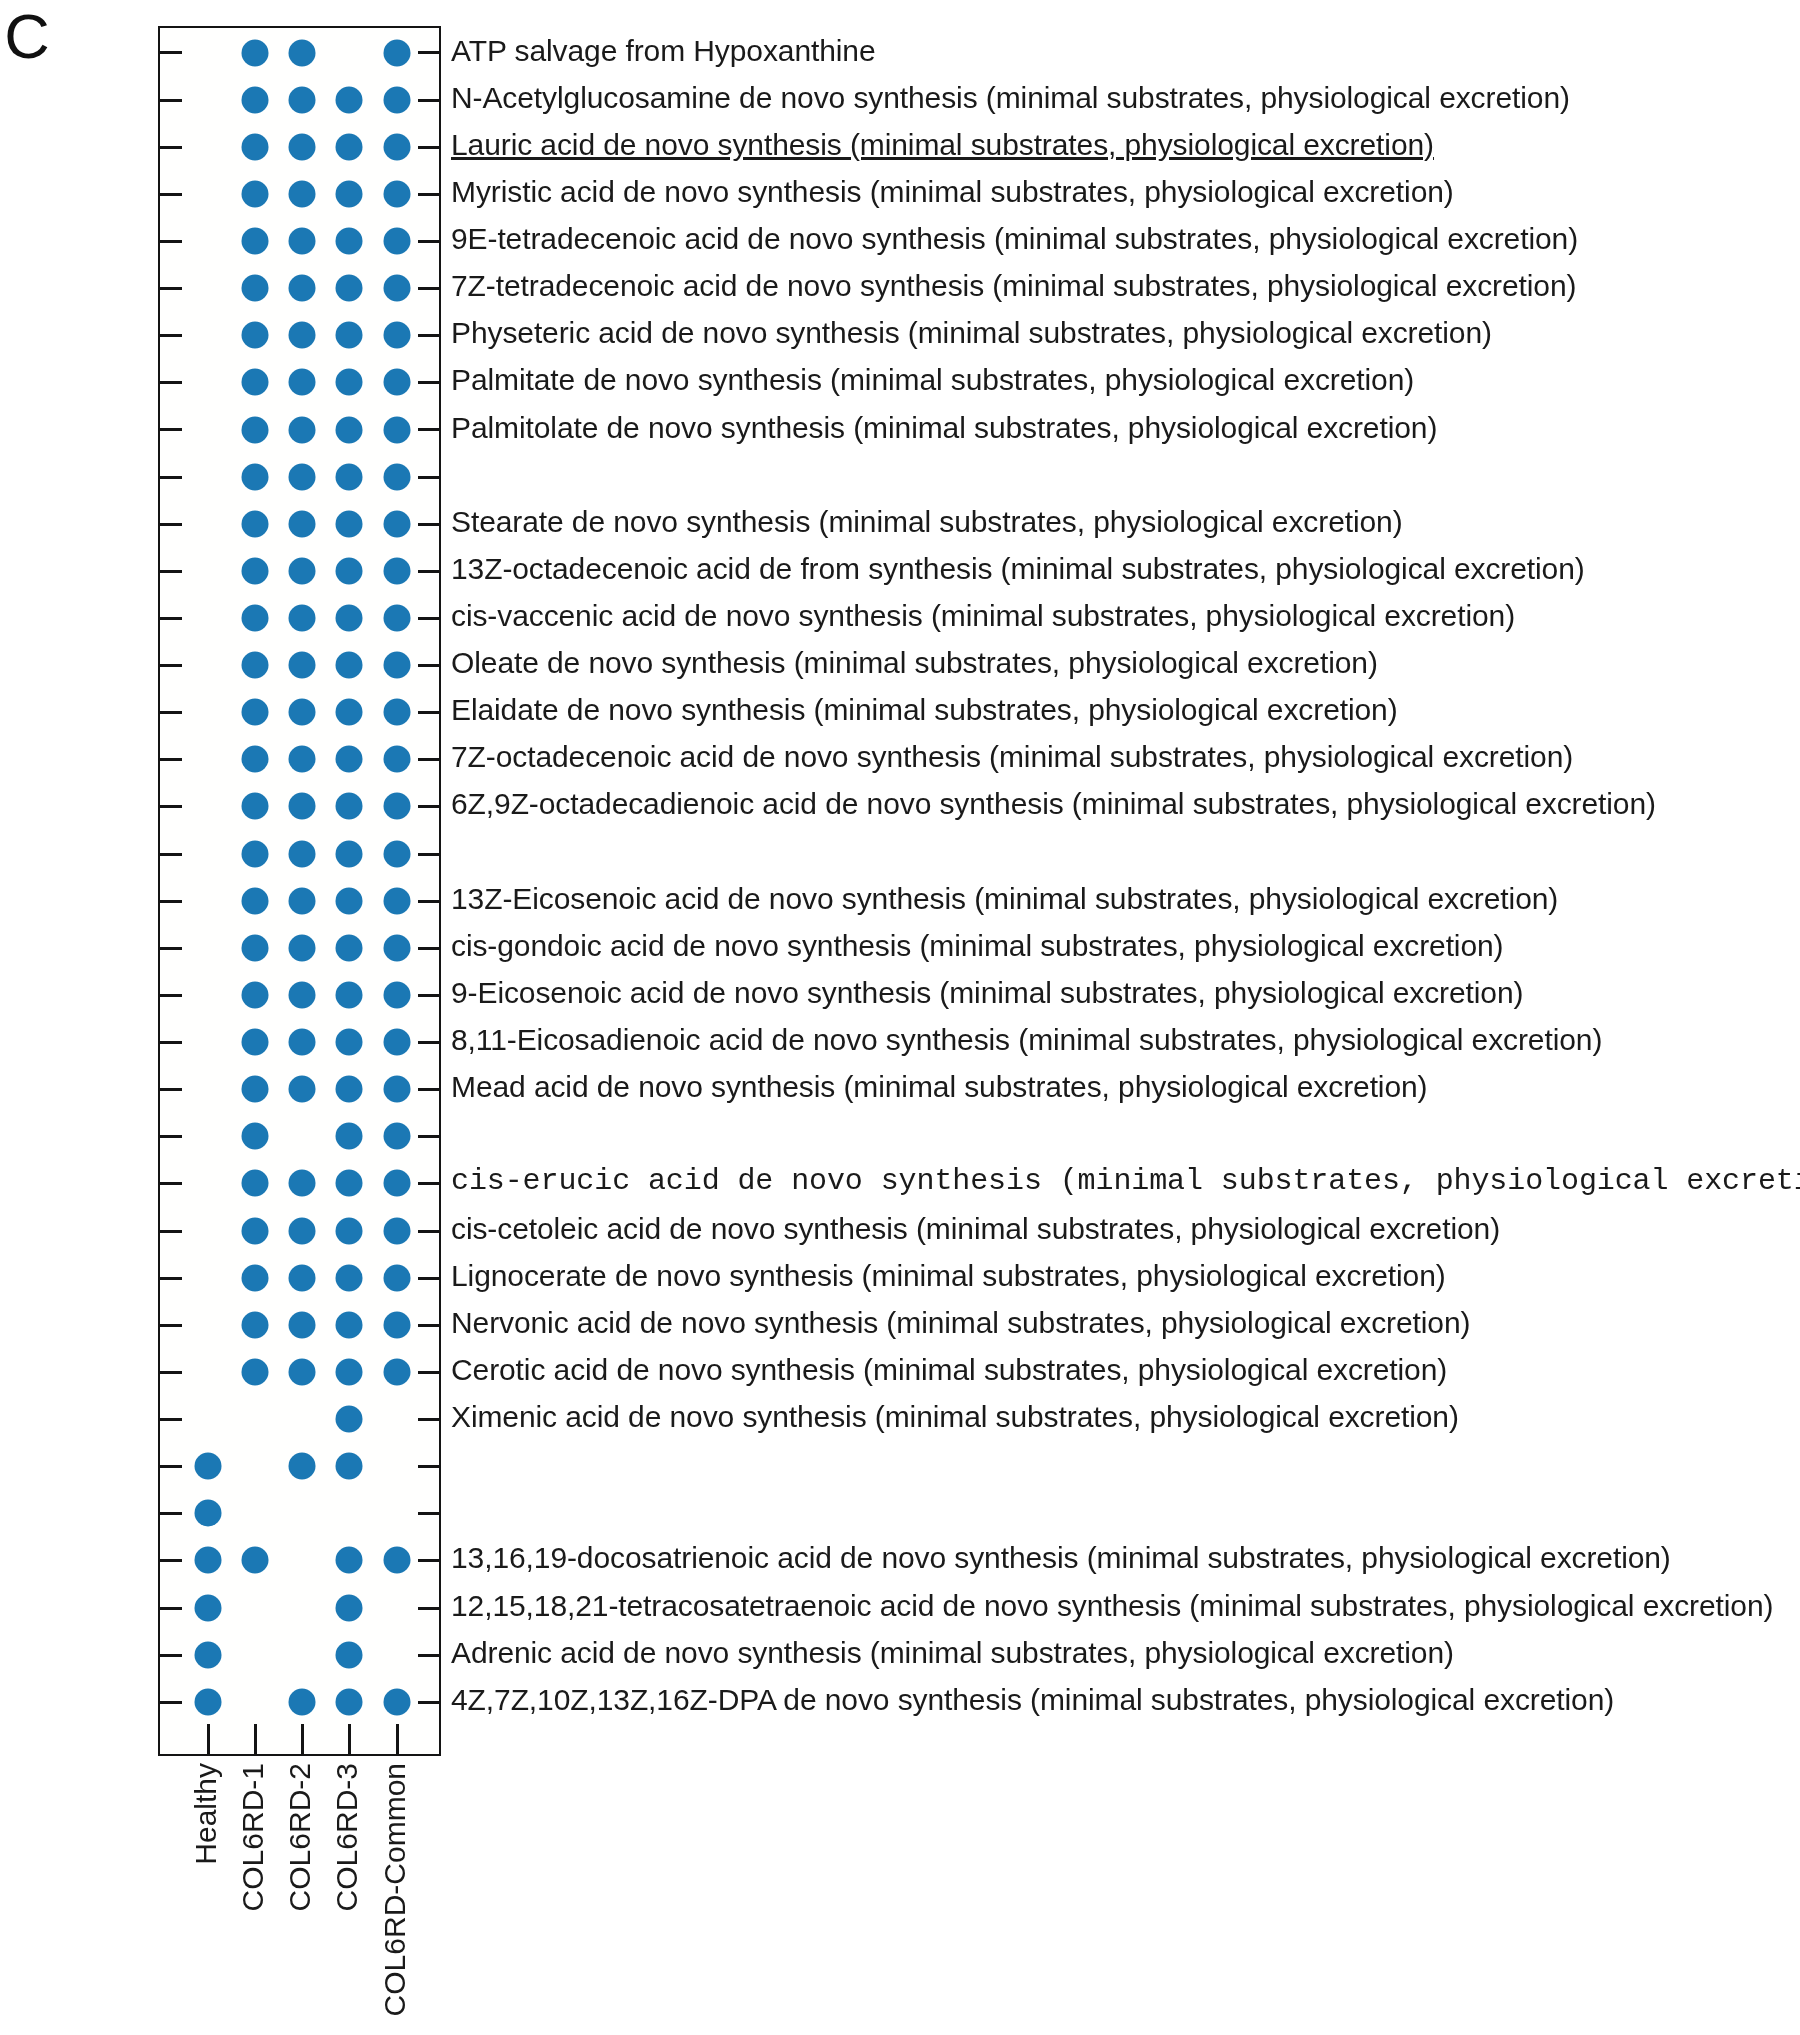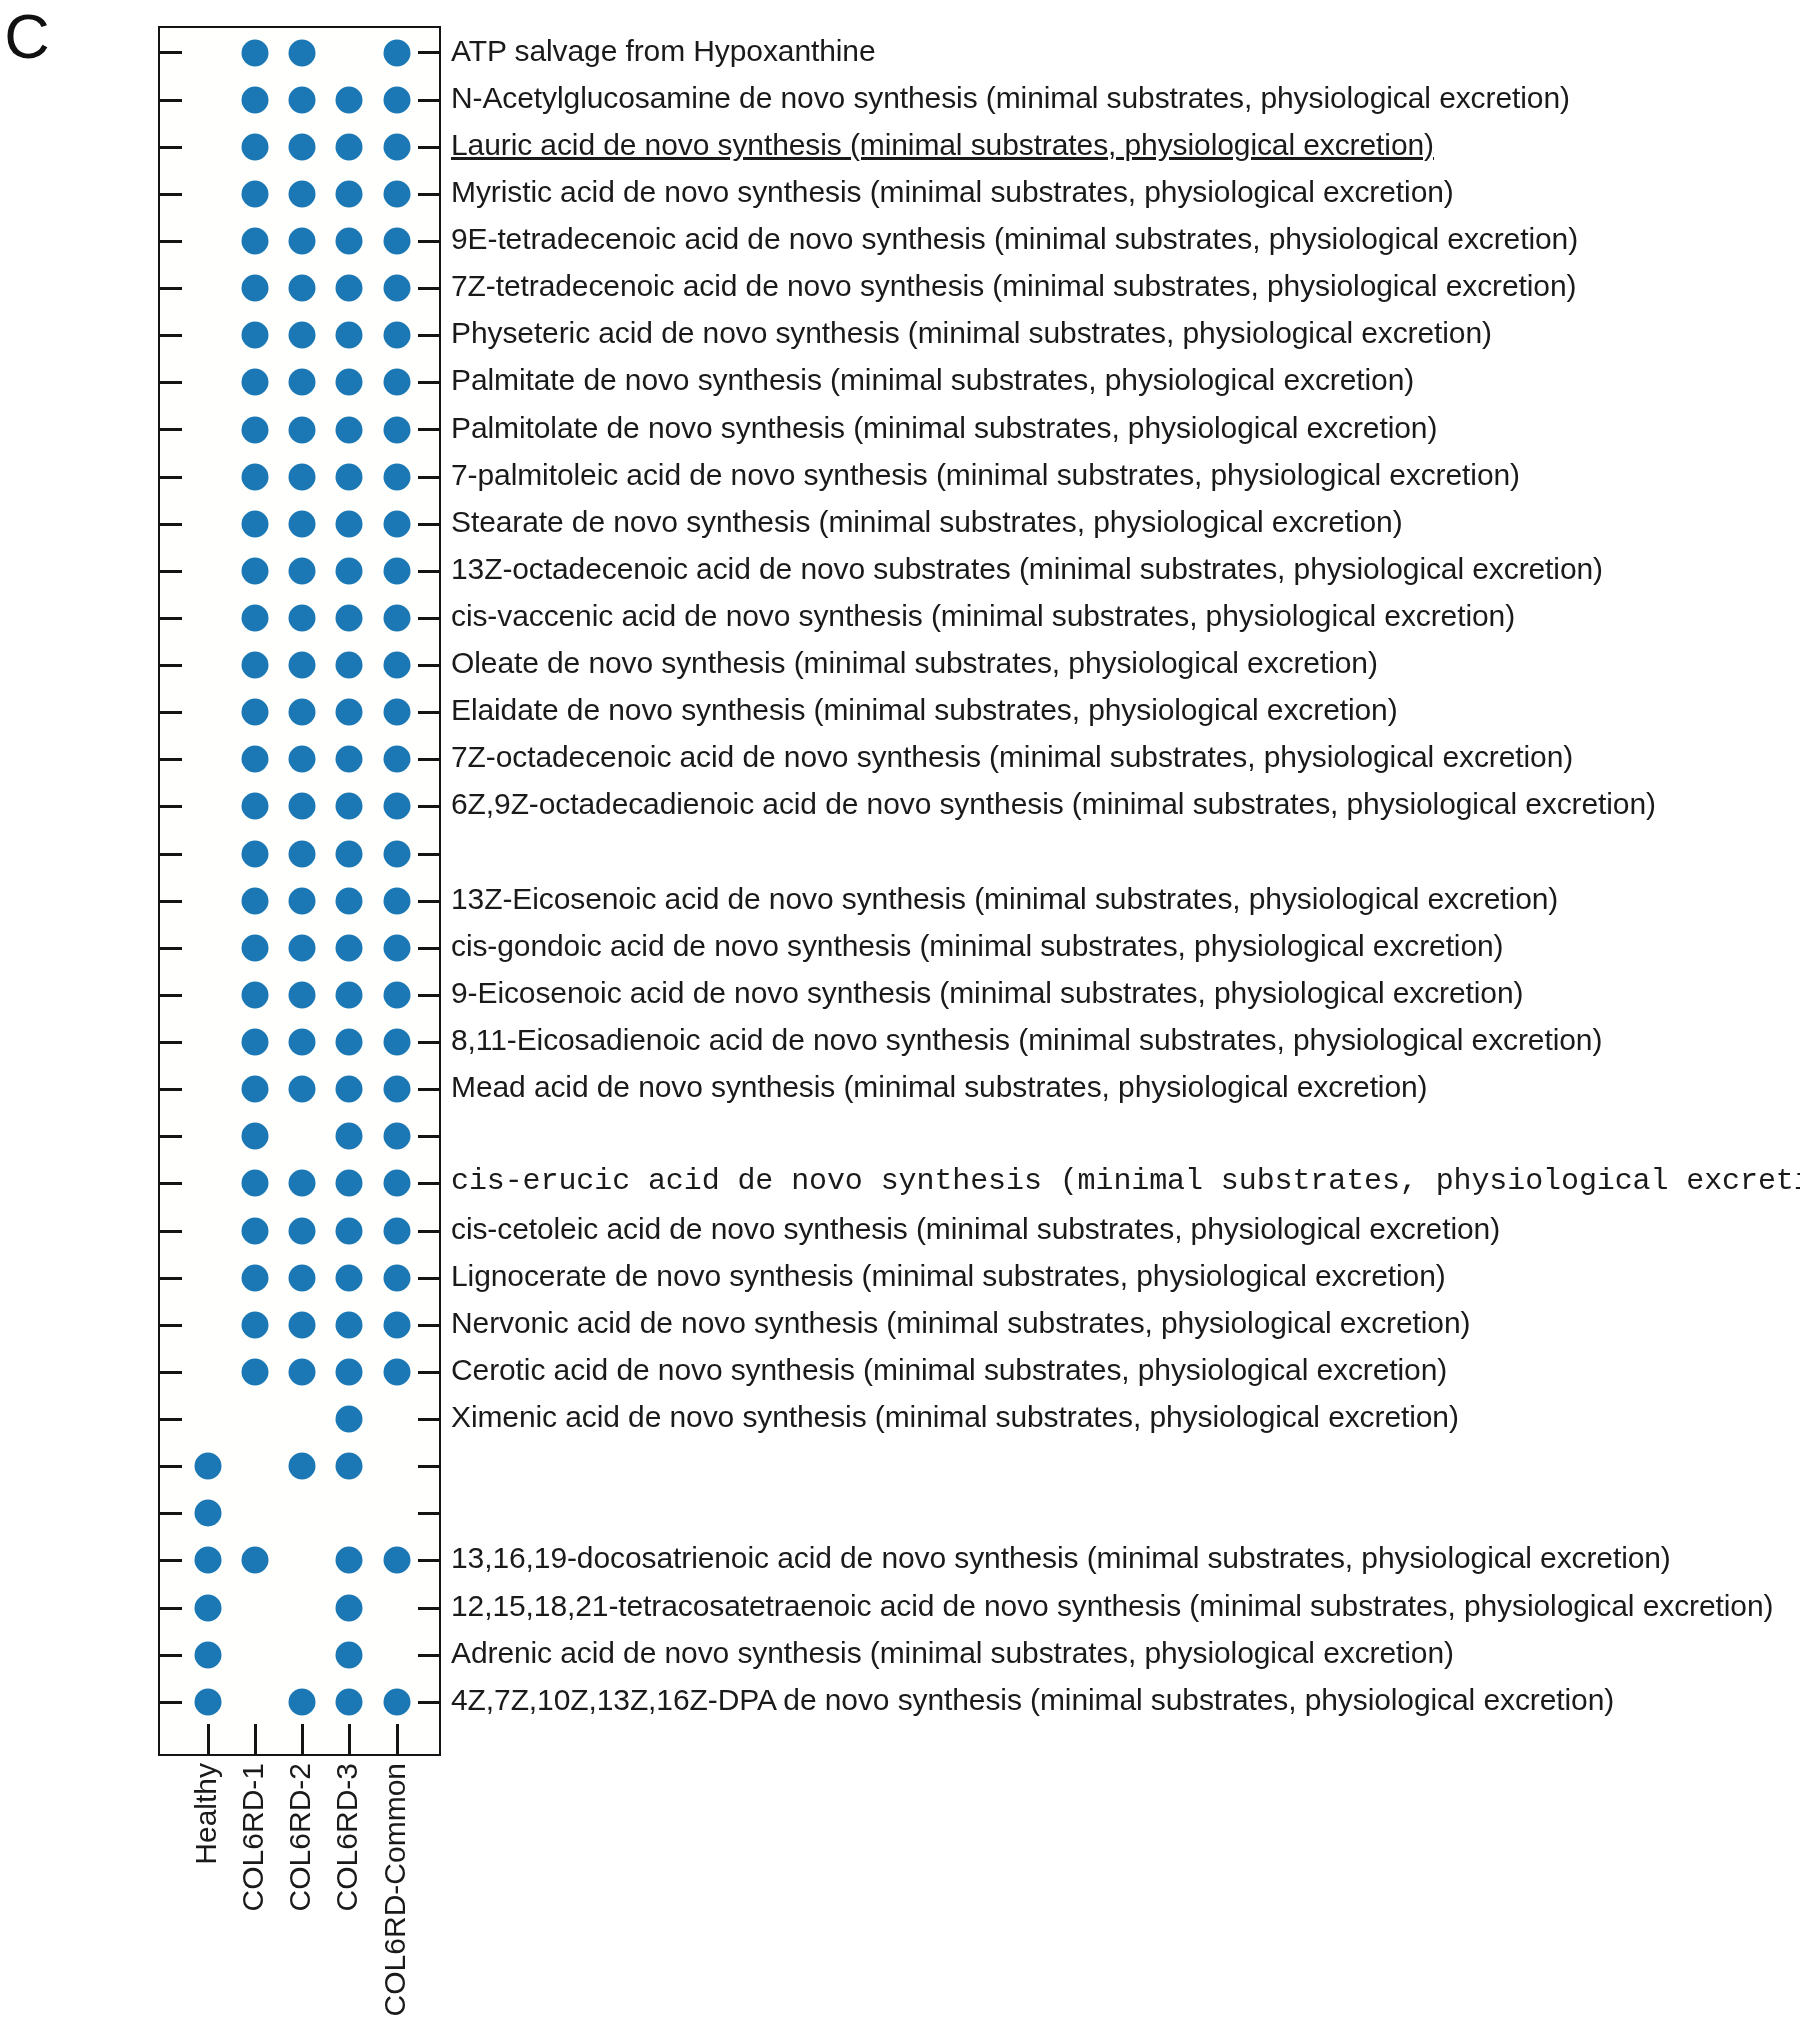--- a/index.html
+++ b/index.html
@@ -269,23 +269,22 @@
 <div id="row-labels">
     <div class="row-label" style="top: 24.5px;">ATP salvage from Hypoxanthine</div>
     <div class="row-label" style="top: 72px;">N-Acetylglucosamine de novo synthesis (minimal substrates, physiological excretion)</div>
     <div class="row-label" style="top: 119px; text-decoration: underline;">Lauric acid de novo synthesis (minimal substrates, physiological excretion)</div>
     <div class="row-label" style="top: 166px;">Myristic acid de novo synthesis (minimal substrates, physiological excretion)</div>
     <div class="row-label" style="top: 213px;">9E-tetradecenoic acid de novo synthesis (minimal substrates, physiological excretion)</div>
     <div class="row-label" style="top: 260px;">7Z-tetradecenoic acid de novo synthesis (minimal substrates, physiological excretion)</div>
     <div class="row-label" style="top: 307px;">Physeteric acid de novo synthesis (minimal substrates, physiological excretion)</div>
     <div class="row-label" style="top: 354px;">Palmitate de novo synthesis (minimal substrates, physiological excretion)</div>
     <div class="row-label" style="top: 402px;">Palmitolate de novo synthesis (minimal substrates, physiological excretion)</div>
-    <div class="row-label" style="top: 449px;">7-palmitoleic acid de novo synthesis (minimal substrates, physiological excretion)</div>
     <div class="row-label" style="top: 496px;">Stearate de novo synthesis (minimal substrates, physiological excretion)</div>
-    <div class="row-label" style="top: 543px;">13Z-octadecenoic acid de novo substrates (minimal substrates, physiological excretion)</div>
+    <div class="row-label" style="top: 543px;">13Z-octadecenoic acid de from synthesis (minimal substrates, physiological excretion)</div>
     <div class="row-label" style="top: 590px;">cis-vaccenic acid de novo synthesis (minimal substrates, physiological excretion)</div>
     <div class="row-label" style="top: 637px;">Oleate de novo synthesis (minimal substrates, physiological excretion)</div>
     <div class="row-label" style="top: 684px;">Elaidate de novo synthesis (minimal substrates, physiological excretion)</div>
     <div class="row-label" style="top: 731px;">7Z-octadecenoic acid de novo synthesis (minimal substrates, physiological excretion)</div>
     <div class="row-label" style="top: 778px;">6Z,9Z-octadecadienoic acid de novo synthesis (minimal substrates, physiological excretion)</div>
     <div class="row-label" style="top: 873px;">13Z-Eicosenoic acid de novo synthesis (minimal substrates, physiological excretion)</div>
     <div class="row-label" style="top: 920px;">cis-gondoic acid de novo synthesis (minimal substrates, physiological excretion)</div>
     <div class="row-label" style="top: 967px;">9-Eicosenoic acid de novo synthesis (minimal substrates, physiological excretion)</div>
     <div class="row-label" style="top: 1014px;">8,11-Eicosadienoic acid de novo synthesis (minimal substrates, physiological excretion)</div>
     <div class="row-label" style="top: 1061px;">Mead acid de novo synthesis (minimal substrates, physiological excretion)</div>

